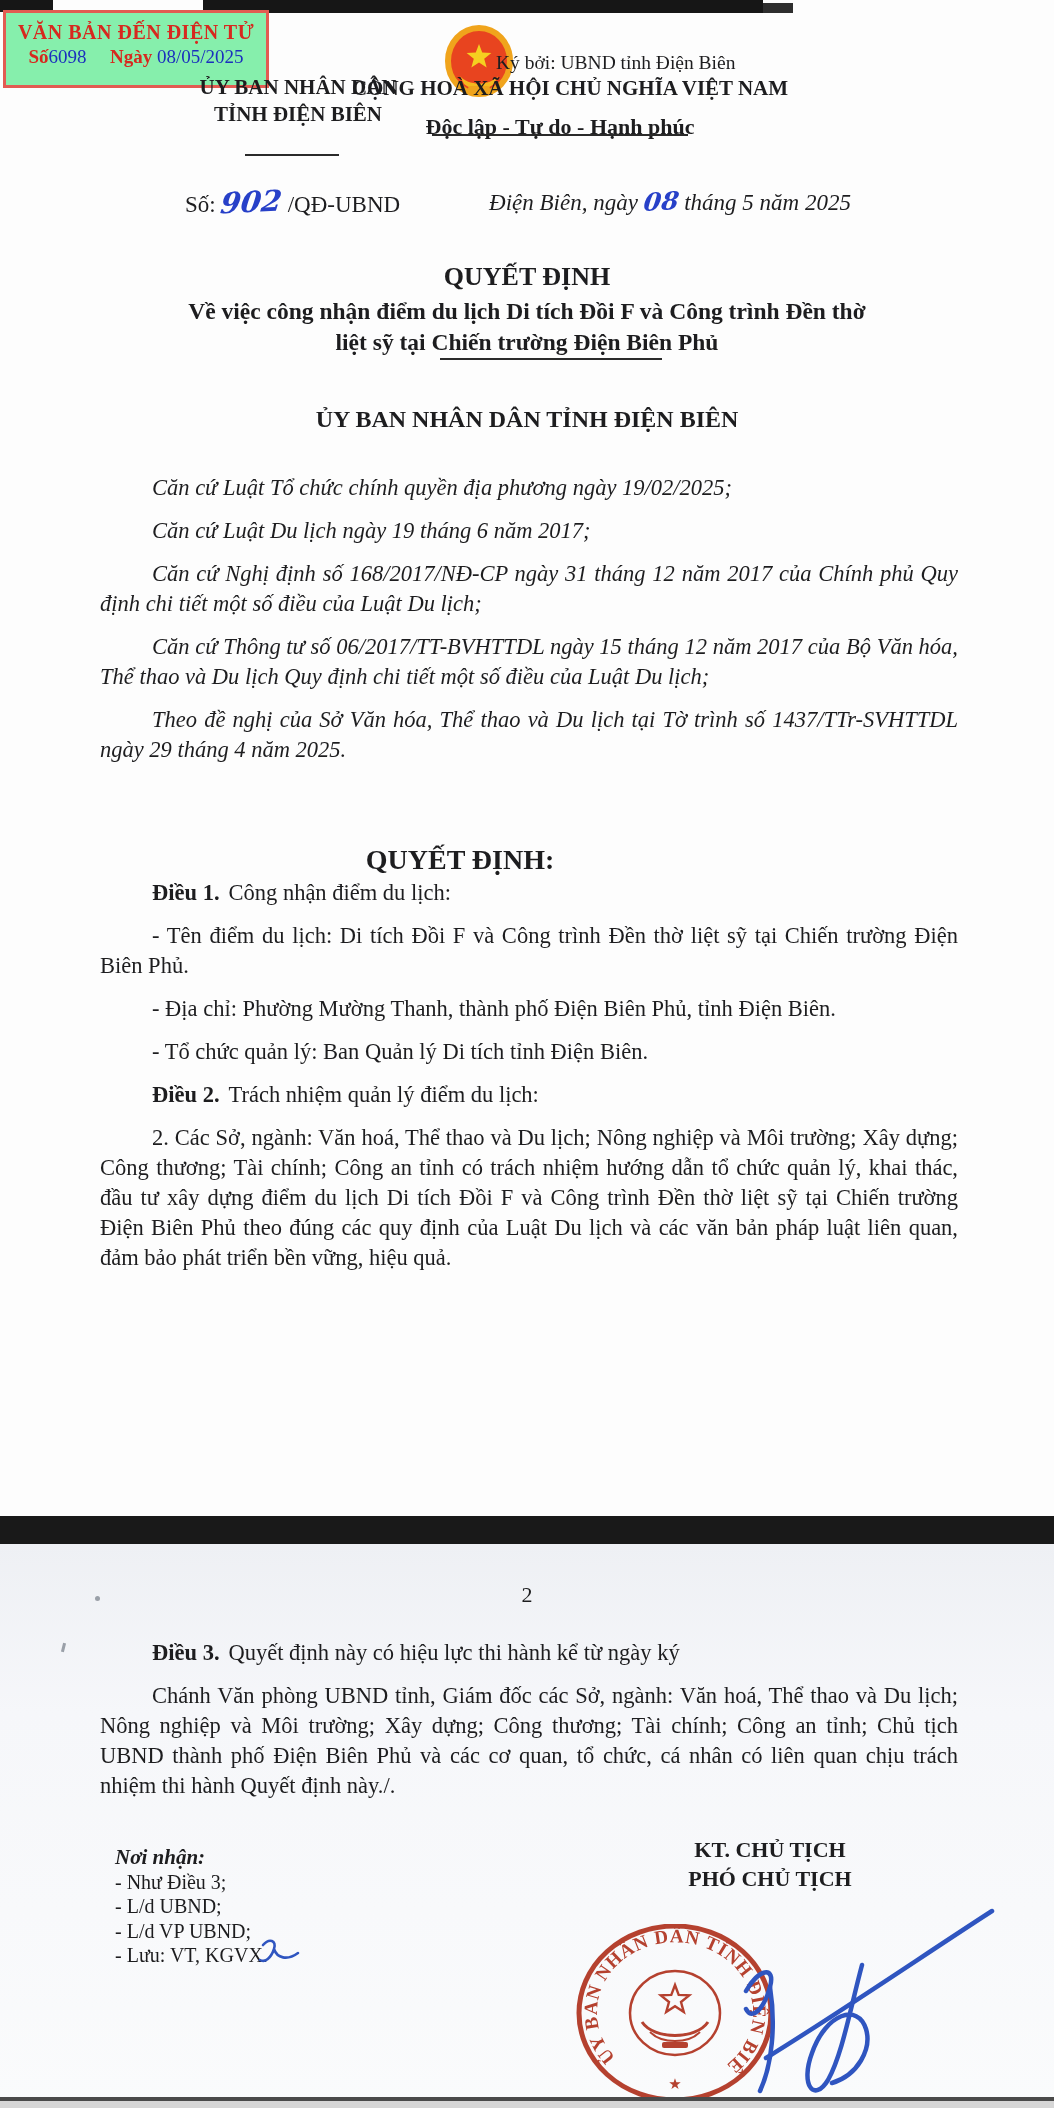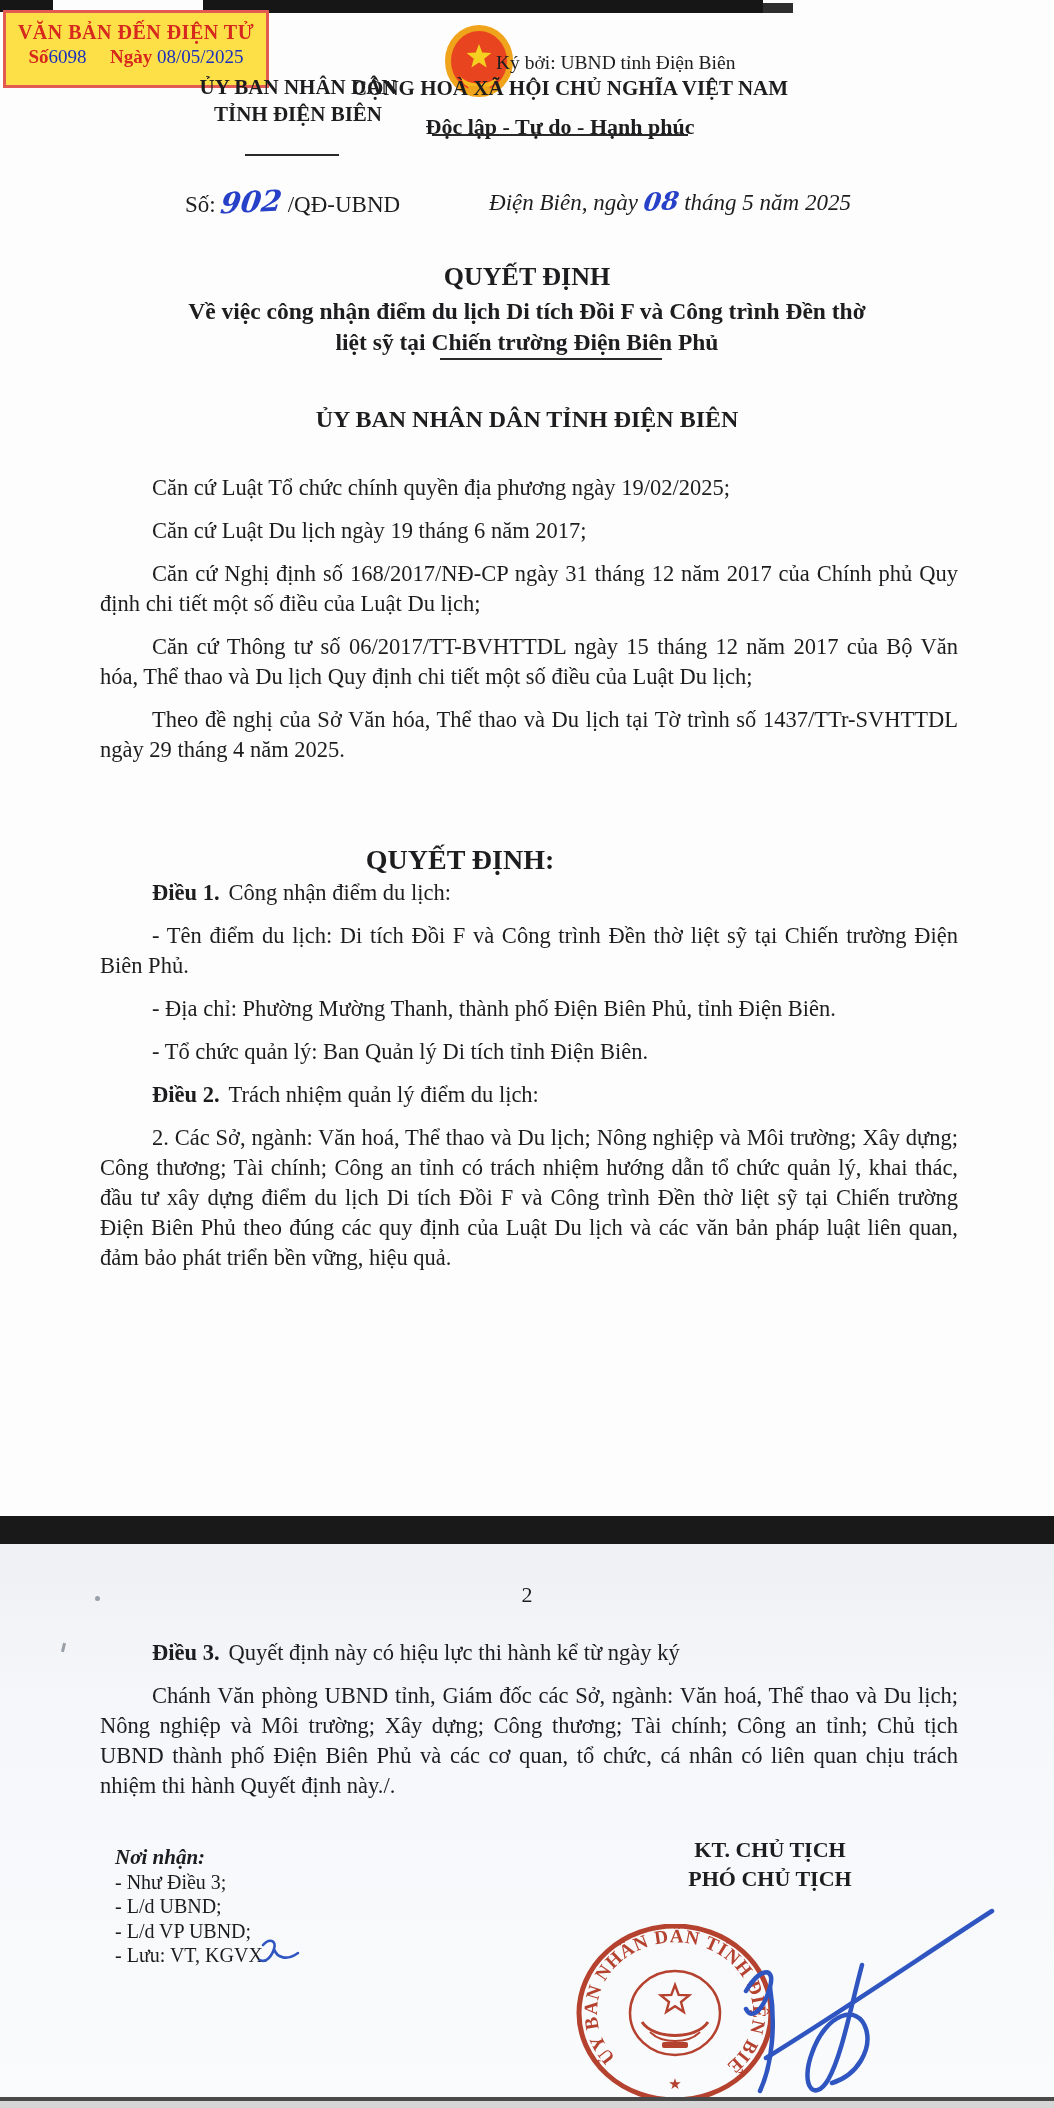--- a/index.html
+++ b/index.html
@@ -4,21 +4,21 @@
 <style>
   * { margin:0; padding:0; box-sizing:border-box; }
   body { background:#888; font-family:"Liberation Serif", serif; }
   #canvas { position:relative; width:1054px; height:2108px; background:#fdfdfd; overflow:hidden; color:#1d1d1f; }
 
   .abs { position:absolute; }
   .bar { position:absolute; background:#161616; }
 
   
   .inbox { position:absolute; left:3px; top:10px; width:266px; height:78px;
-           border:3px solid #e25b52; background:#fde047; text-align:center; padding-top:8px; }
+           border:3px solid #e25b52; background:#86efac; text-align:center; padding-top:8px; }
   .inbox-title { color:#d7281e; font-weight:bold; font-size:20px; letter-spacing:.5px; }
   .inbox-line2 { font-size:19px; margin-top:2px; }
   .red { color:#d7281e; font-weight:bold; }
   .blue { color:#1b2fbe; }
 
   
   .org { position:absolute; left:173px; top:74px; width:250px; text-align:center;
          font-weight:bold; font-size:21px; line-height:27px; }
   .rule { position:absolute; background:#2a2a2a; height:2px; }
   .motto-nation { position:absolute; left:335px; top:76px; width:470px; text-align:center;
@@ -37,21 +37,21 @@
   .doc-type { position:absolute; left:0; top:262px; width:1054px; text-align:center;
               font-weight:bold; font-size:26px; }
   .subject { position:absolute; left:70px; top:296px; width:914px; text-align:center;
              font-weight:bold; font-size:23.5px; line-height:31px; }
   .authority { position:absolute; left:0; top:406px; width:1054px; text-align:center;
                font-weight:bold; font-size:24px; }
 
   .flow { position:absolute; left:100px; width:858px; font-size:22.5px; line-height:30px;
           text-align:justify; }
   .flow p { text-indent:52px; margin-bottom:13px; }
-  .preamble p { }
+  .preamble p { font-style:italic; }
   .decision-h { position:absolute; left:0; top:844px; width:920px; text-align:center;
                 font-weight:bold; font-size:28px; }
   .article-label { font-weight:bold; margin-right:9px; }
 
   
   .band { position:absolute; left:0; top:1516px; width:1054px; height:28px; background:#191919; }
   .page2-bg { position:absolute; left:0; top:1544px; width:1054px; height:564px;
               background:linear-gradient(180deg,#eef0f4 0%, #f6f7fa 30%, #fafbfc 100%); }
   .pagenum { position:absolute; left:0; top:1582px; width:1054px; text-align:center; font-size:22px; }
 

